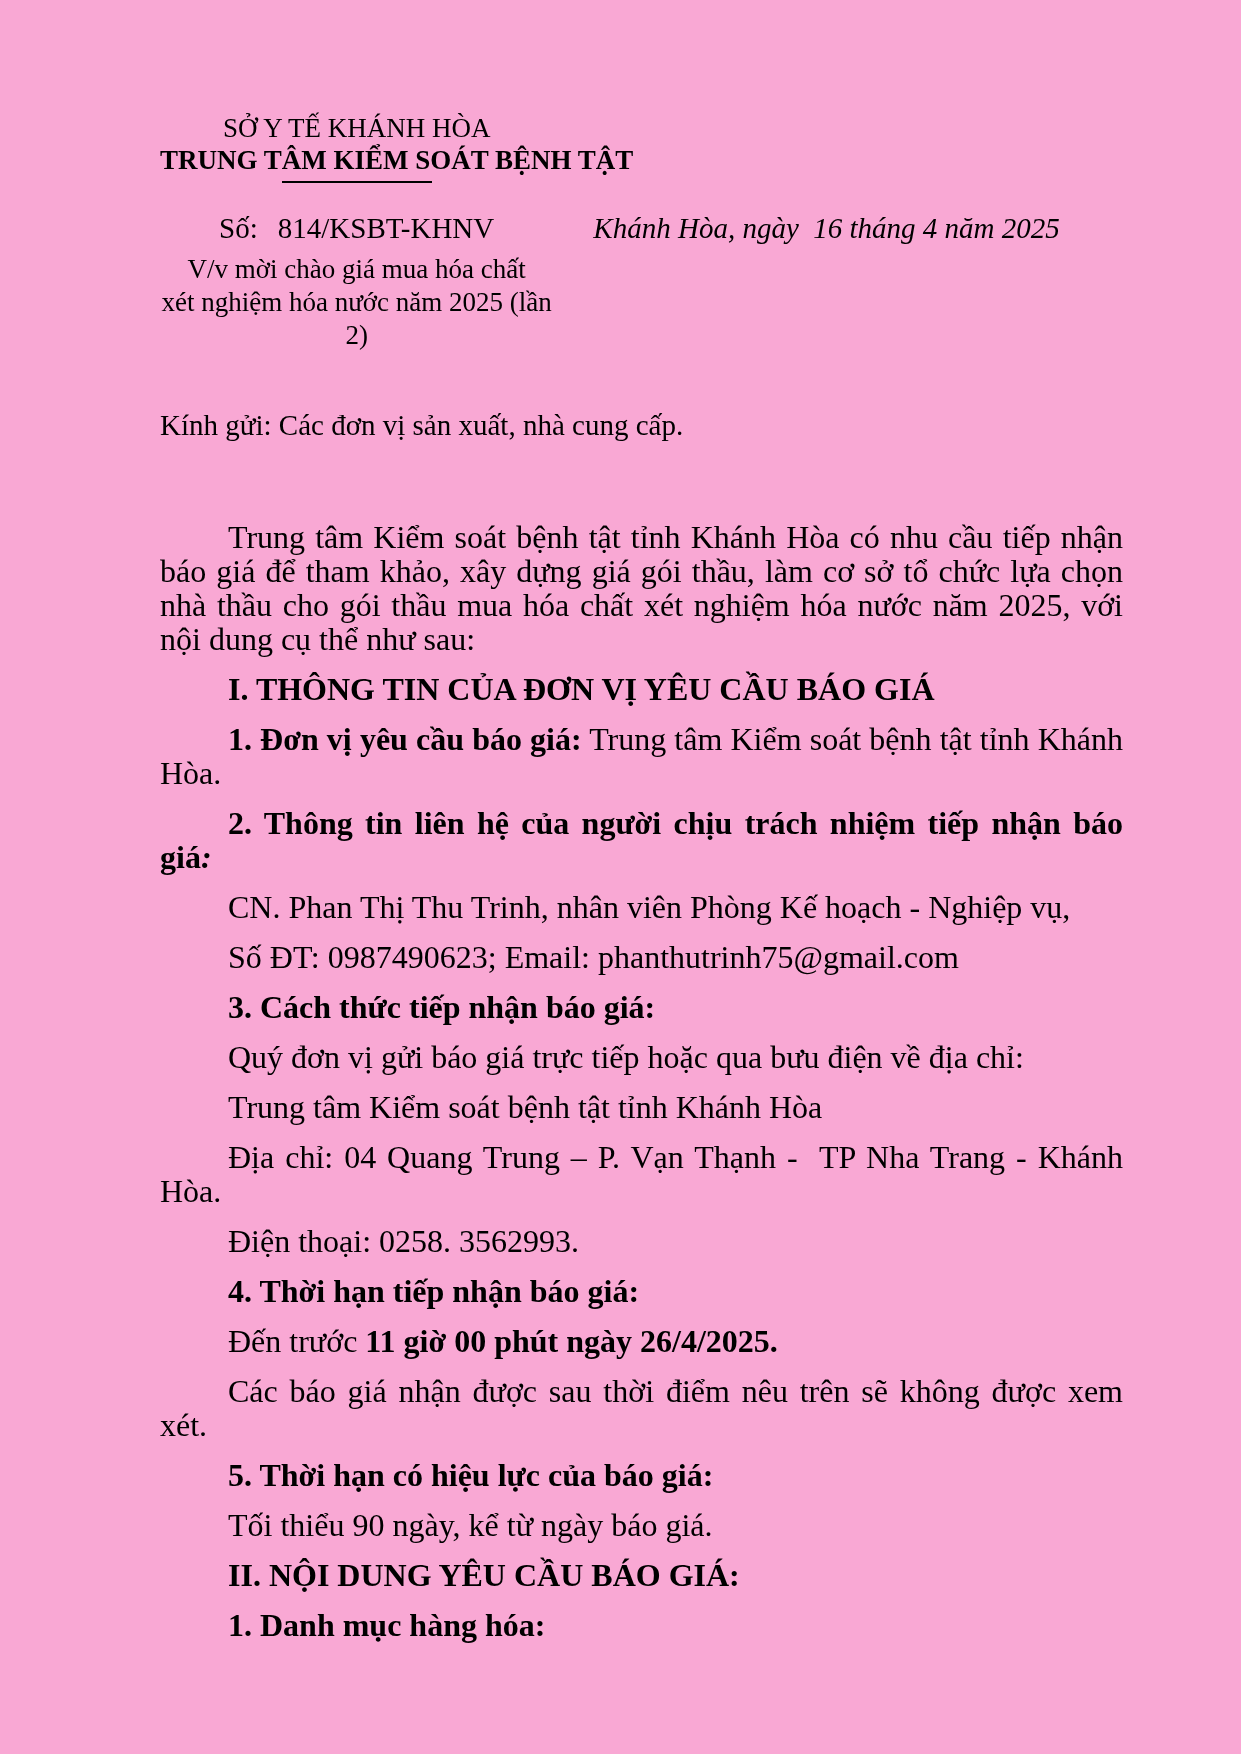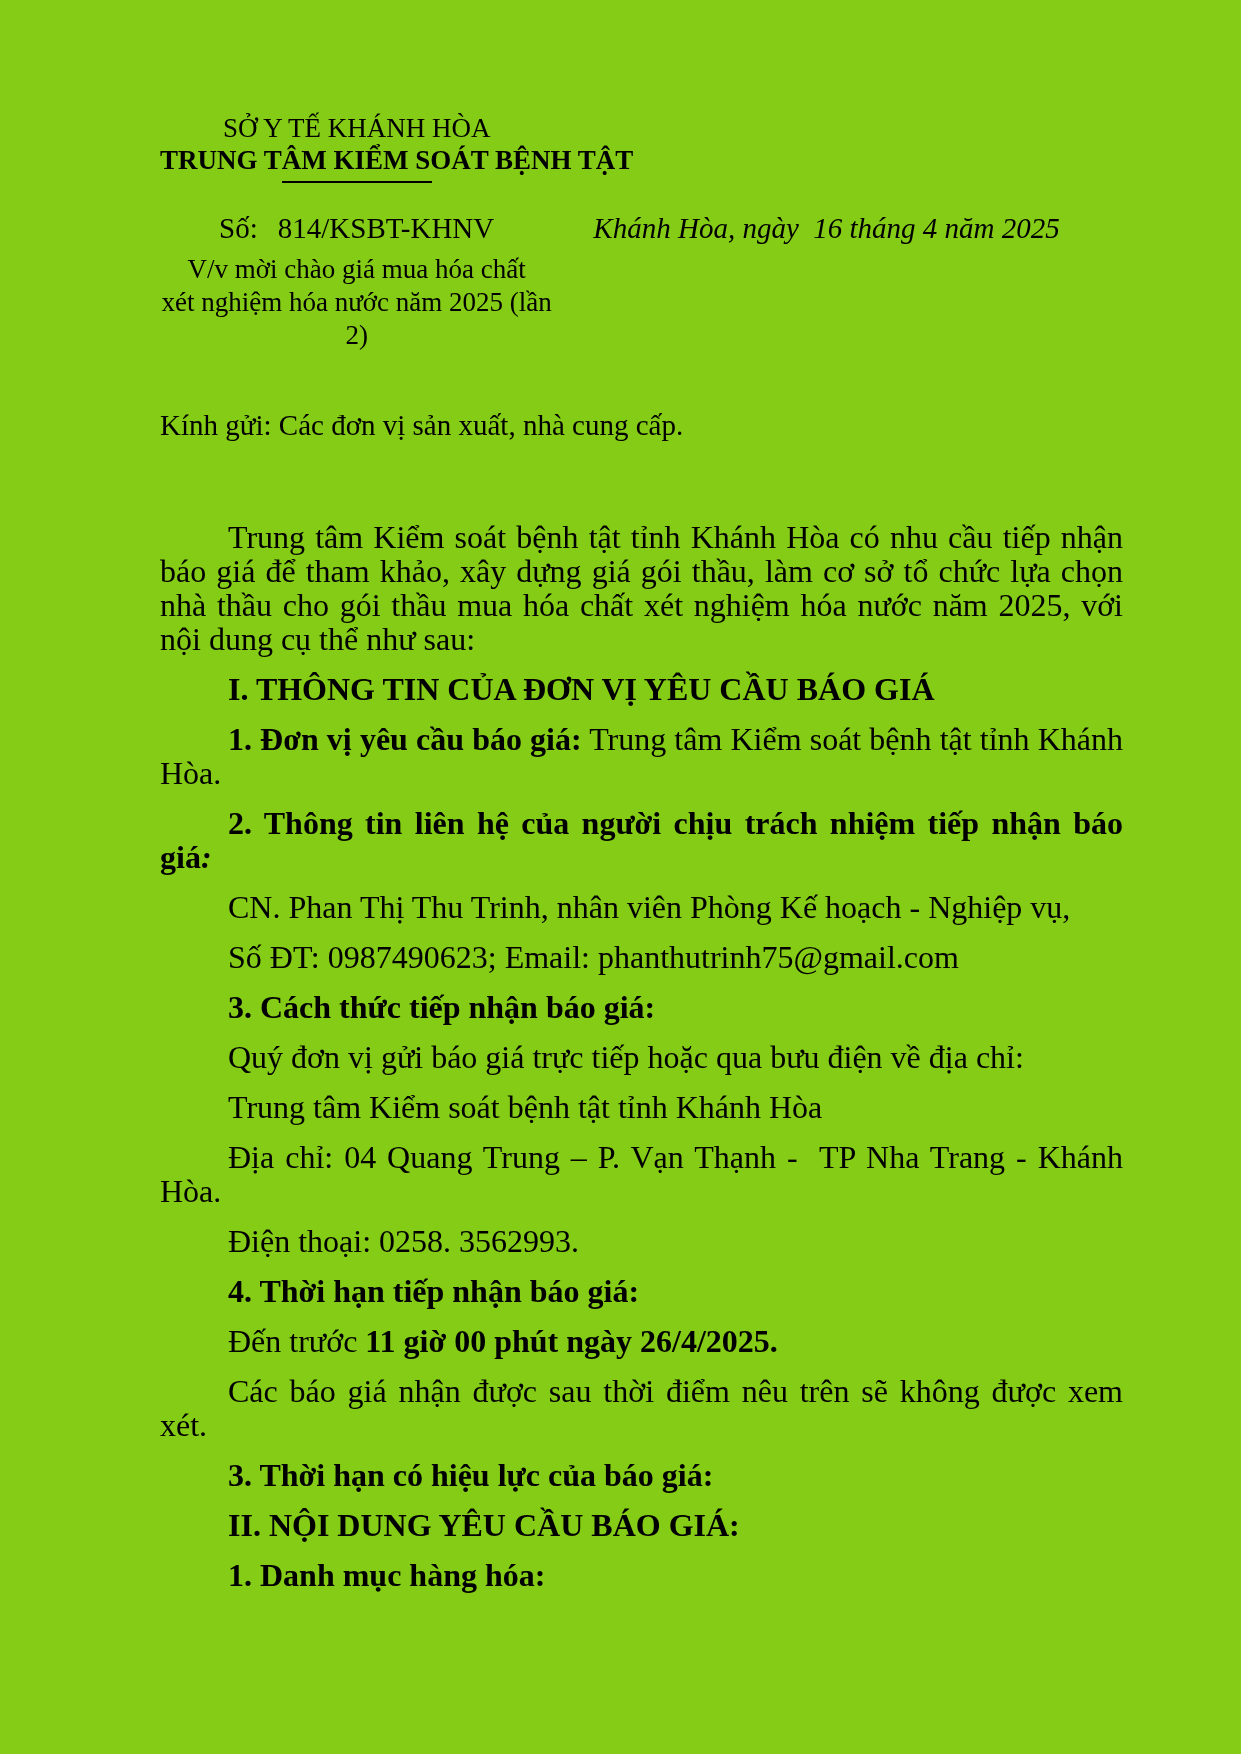--- a/index.html
+++ b/index.html
@@ -1,20 +1,20 @@
 <!DOCTYPE html>
 <html lang="vi"><head>
 <meta charset="utf-8">
 <style>
   html, body { margin: 0; padding: 0; background: #ffffff; }
   .page {
     position: relative;
     width: 1241px;
     height: 1754px;
-    background: #84cc16;
+    background: #f9a8d4;
     color: #000000;
     font-family: "Liberation Serif", "DejaVu Serif", serif;
     box-sizing: border-box;
     padding: 112px 118px 0 160px;
     overflow: hidden;
   }
 
   
   .hdr { display: flex; line-height: 32px; }
   .hdr-left  { width: 45%; text-align: center; padding-right: 40px; box-sizing: border-box; }
@@ -82,19 +82,20 @@
     <p class="b">3. Cách thức tiếp nhận báo giá:</p>
     <p>Quý đơn vị gửi báo giá trực tiếp hoặc qua bưu điện về địa chỉ:</p>
     <p>Trung tâm Kiểm soát bệnh tật tỉnh Khánh Hòa</p>
     <p>Địa chỉ: 04 Quang Trung – P. Vạn Thạnh -&nbsp; TP Nha Trang - Khánh Hòa.</p>
     <p>Điện thoại: 0258. 3562993.</p>
 
     <p class="b">4. Thời hạn tiếp nhận báo giá:</p>
     <p><span>Đến trước&nbsp;</span><span class="b">11 giờ 00 phút ngày 26/4/2025.</span></p>
     <p>Các báo giá nhận được sau thời điểm nêu trên sẽ không được xem xét.</p>
 
-    <p class="b">3. Thời hạn có hiệu lực của báo giá:</p>
+    <p class="b">5. Thời hạn có hiệu lực của báo giá:</p>
+    <p>Tối thiểu 90 ngày, kể từ ngày báo giá.</p>
 
     <p class="b">II. NỘI DUNG YÊU CẦU BÁO GIÁ:</p>
     <p class="b">1. Danh mục hàng hóa:</p>
 
   </div>
 </div>
 
 </body></html>

